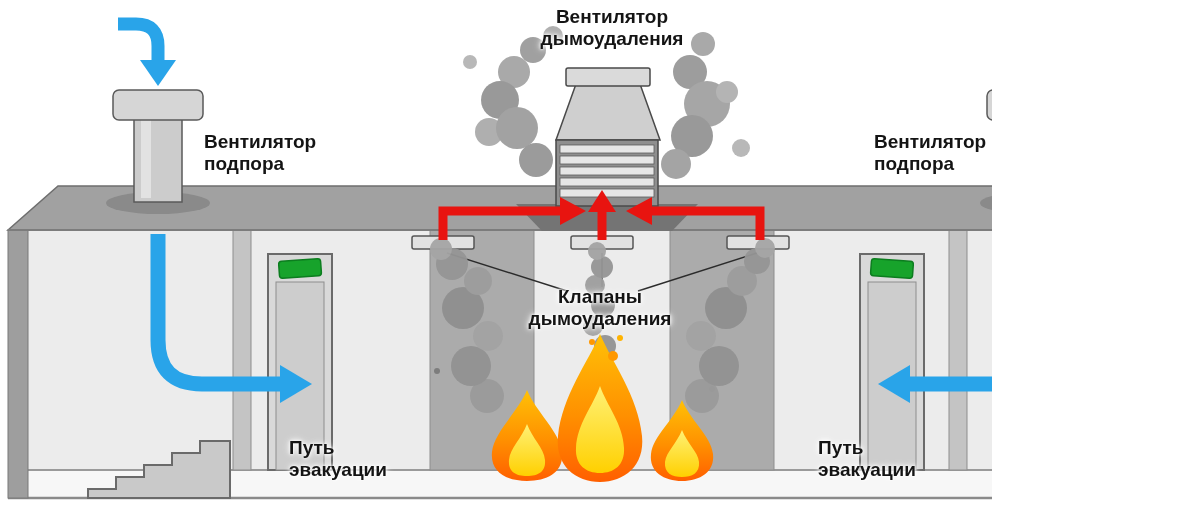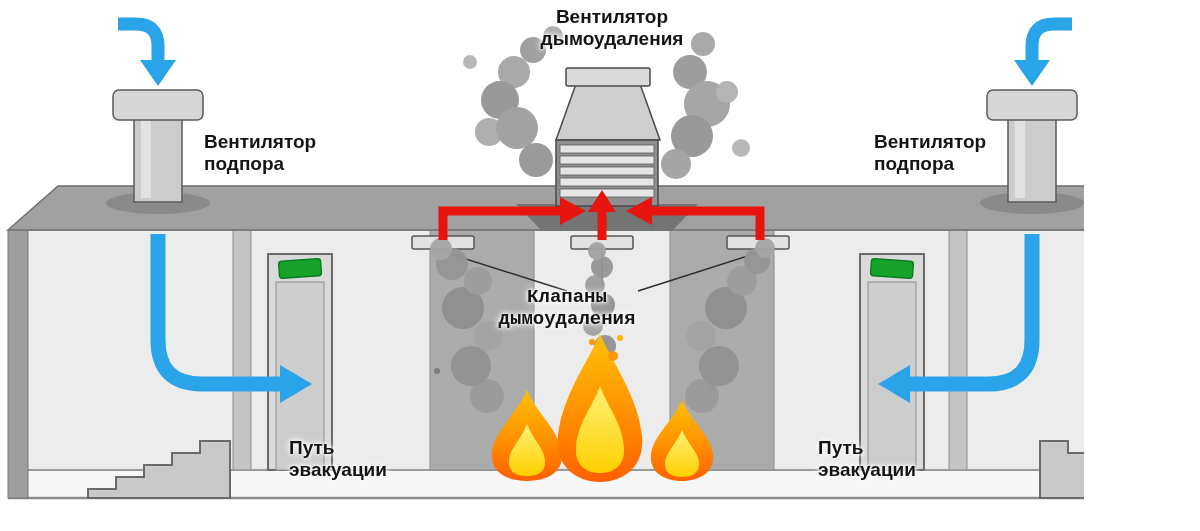--- a/index.html
+++ b/index.html
@@ -1,32 +1,32 @@
 <!DOCTYPE html>
 <html style="--airflow-blue: #29a4e9; --smoke-red: #e81410; --exit-green: #17a32b; --flame-outer: #ff8a00; --flame-inner: #ffdd45; --smoke-gray: #9b9b9b; --building-gray: #a1a1a1;"><head>
 <meta charset="utf-8">
 <style>
   html,body{margin:0;padding:0;background:#ffffff;}
   .stage{
-    position:relative;width:1084px;height:531px;background:#ffffff;
+    position:relative;width:992px;height:531px;background:#ffffff;
     overflow:hidden;font-family:"Liberation Sans",sans-serif;
   }
   .stage svg{position:absolute;left:0;top:0;}
   .lbl{
     position:absolute;
     font:700 19px/1.18 "Liberation Sans",sans-serif;
     color:#141414;
     white-space:pre-line;
     text-shadow:0 0 5px #fff,0 0 8px #fff,0 0 3px #fff;
   }
   .lbl-center{transform:translateX(-50%);text-align:center;}
   #lbl-exhaust{left:612px;top:6px;}
   #lbl-press-left{left:204px;top:131px;}
   #lbl-press-right{left:874px;top:131px;}
-  #lbl-dampers{left:567px;top:286px;font-family:Liberation Mono, monospace;}
+  #lbl-dampers{left:600px;top:286px;}
   #lbl-escape-left{left:289px;top:437px;}
   #lbl-escape-right{left:818px;top:437px;}
 
   .blue-line{stroke:var(--airflow-blue,#29a4e9);stroke-width:15;fill:none;}
   .blue-line-thin{stroke:var(--airflow-blue,#29a4e9);stroke-width:13;fill:none;}
   .blue-head{fill:var(--airflow-blue,#29a4e9);}
   .red-line{stroke:var(--smoke-red,#e81410);stroke-width:9;fill:none;}
   .red-head{fill:var(--smoke-red,#e81410);}
   .exit-sign{fill:var(--exit-green,#17a32b);stroke:#0c7d1f;stroke-width:1.5;}
 </style>

